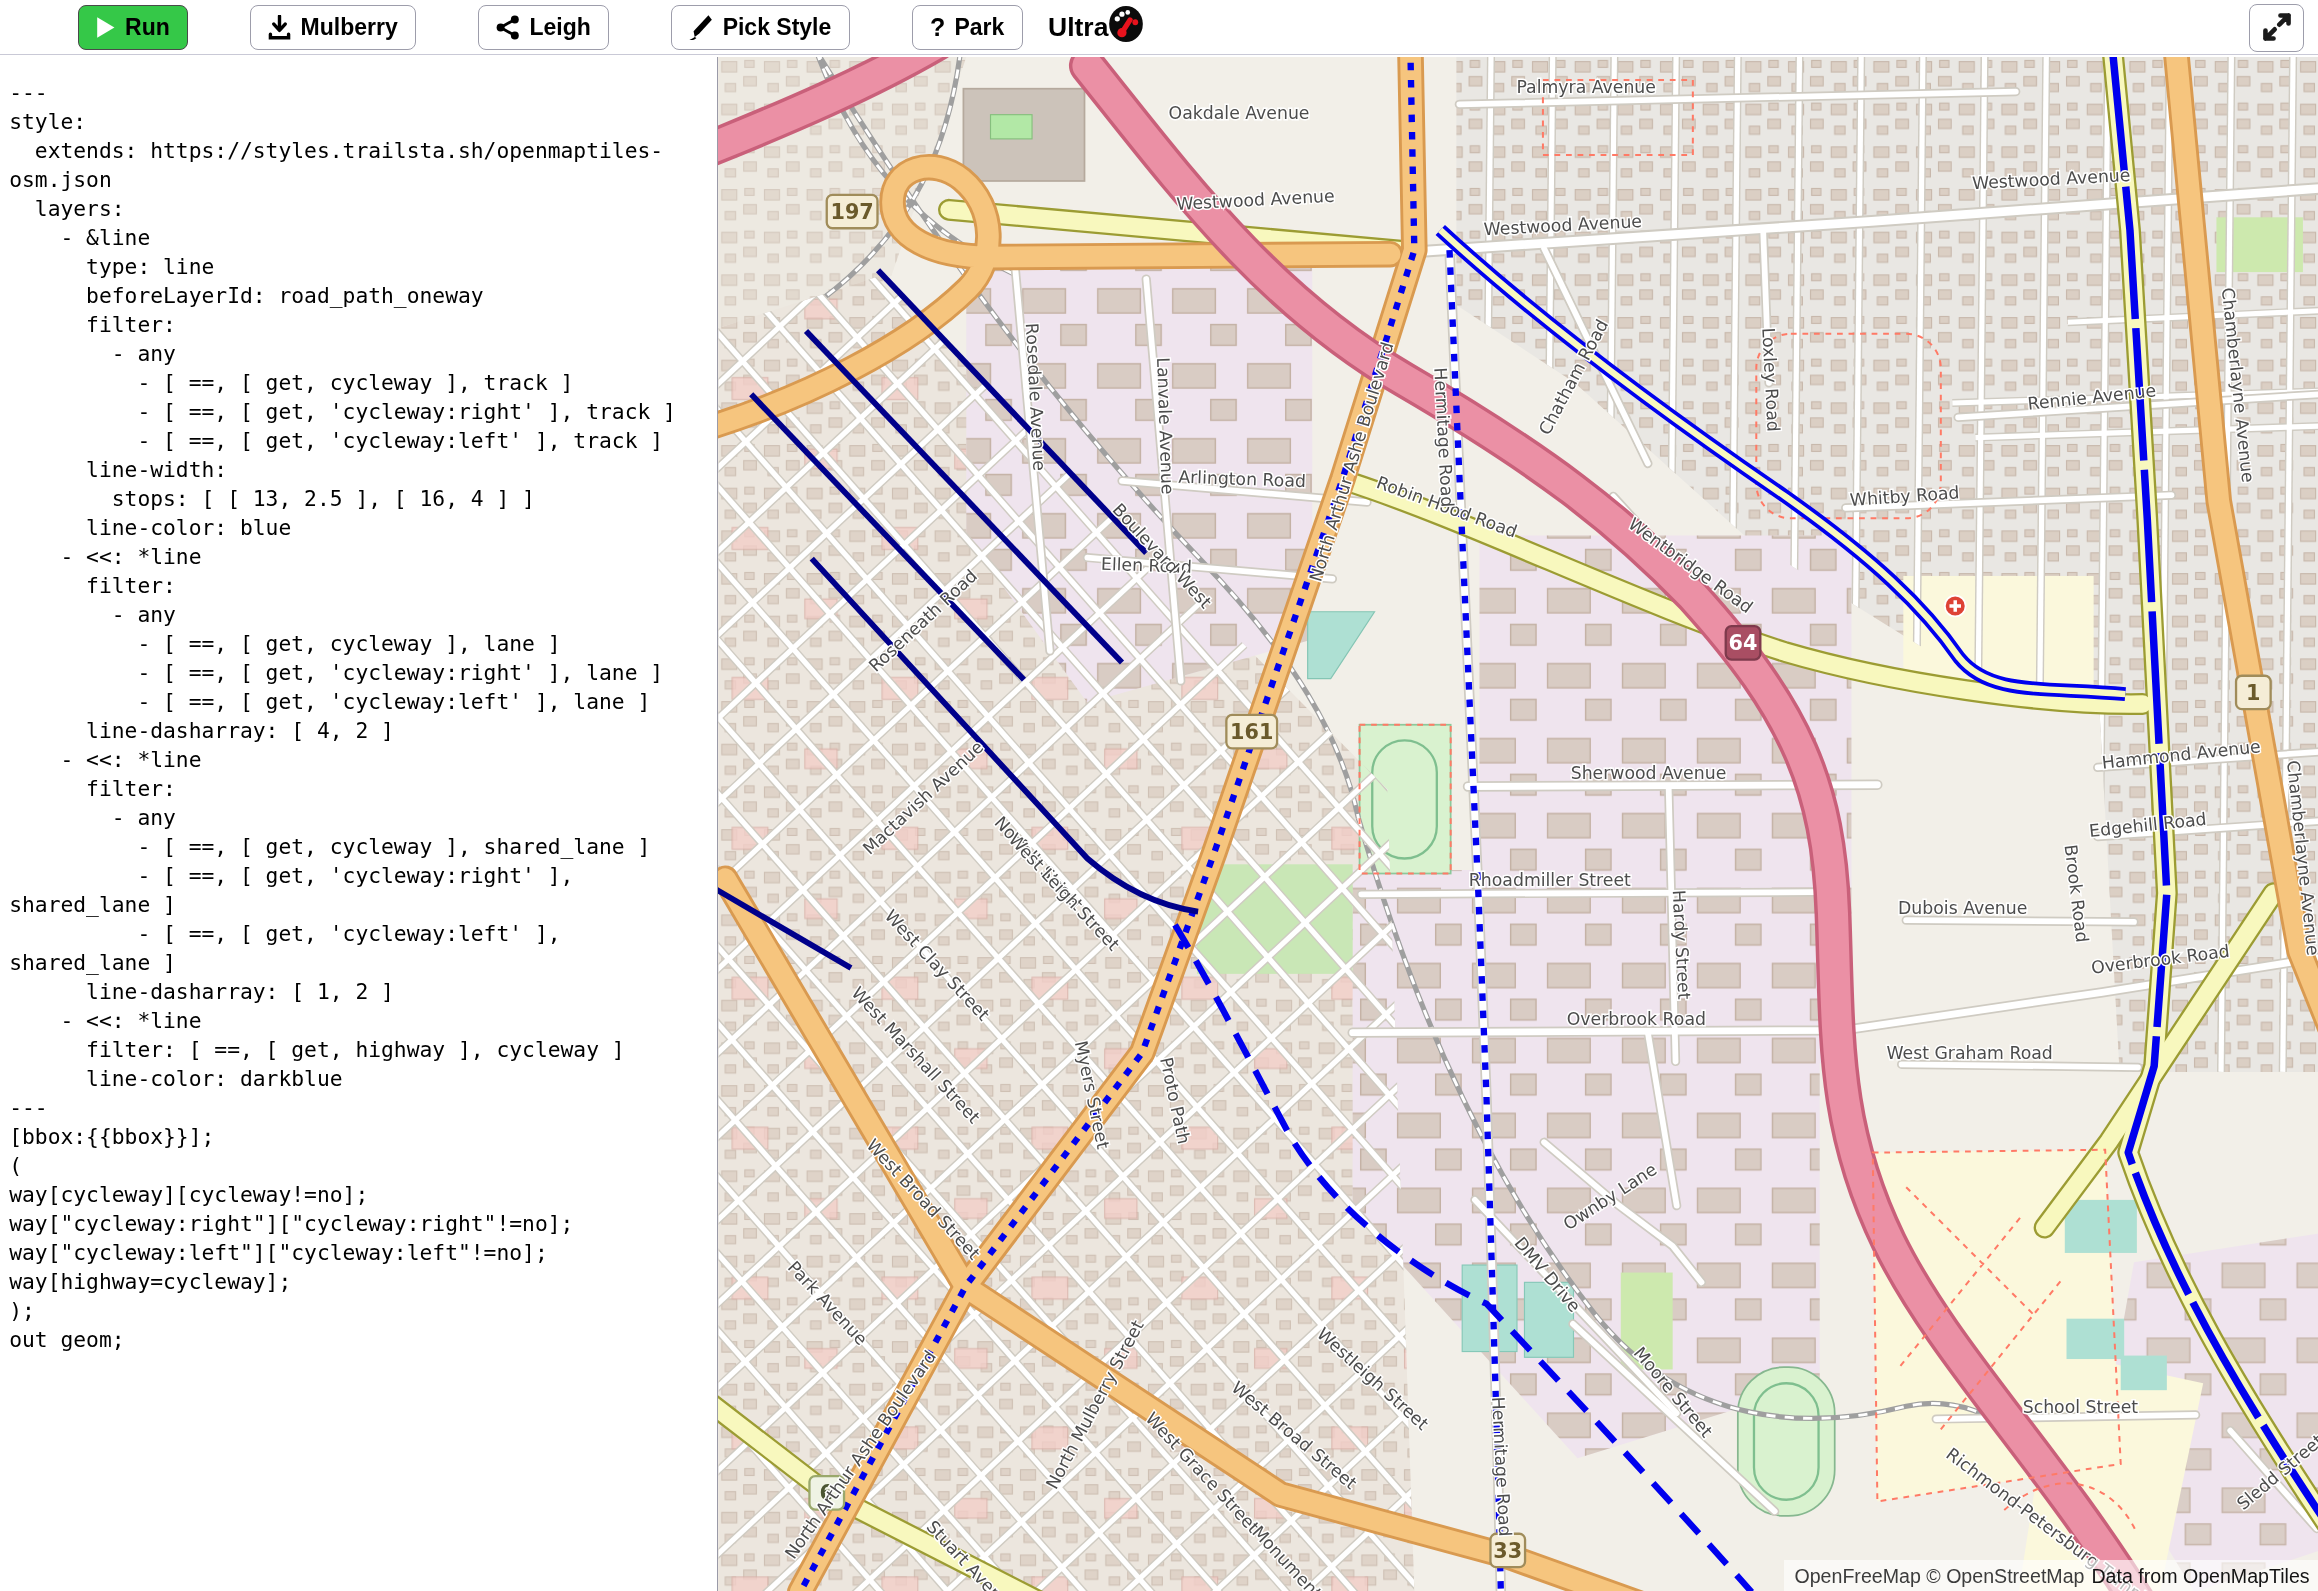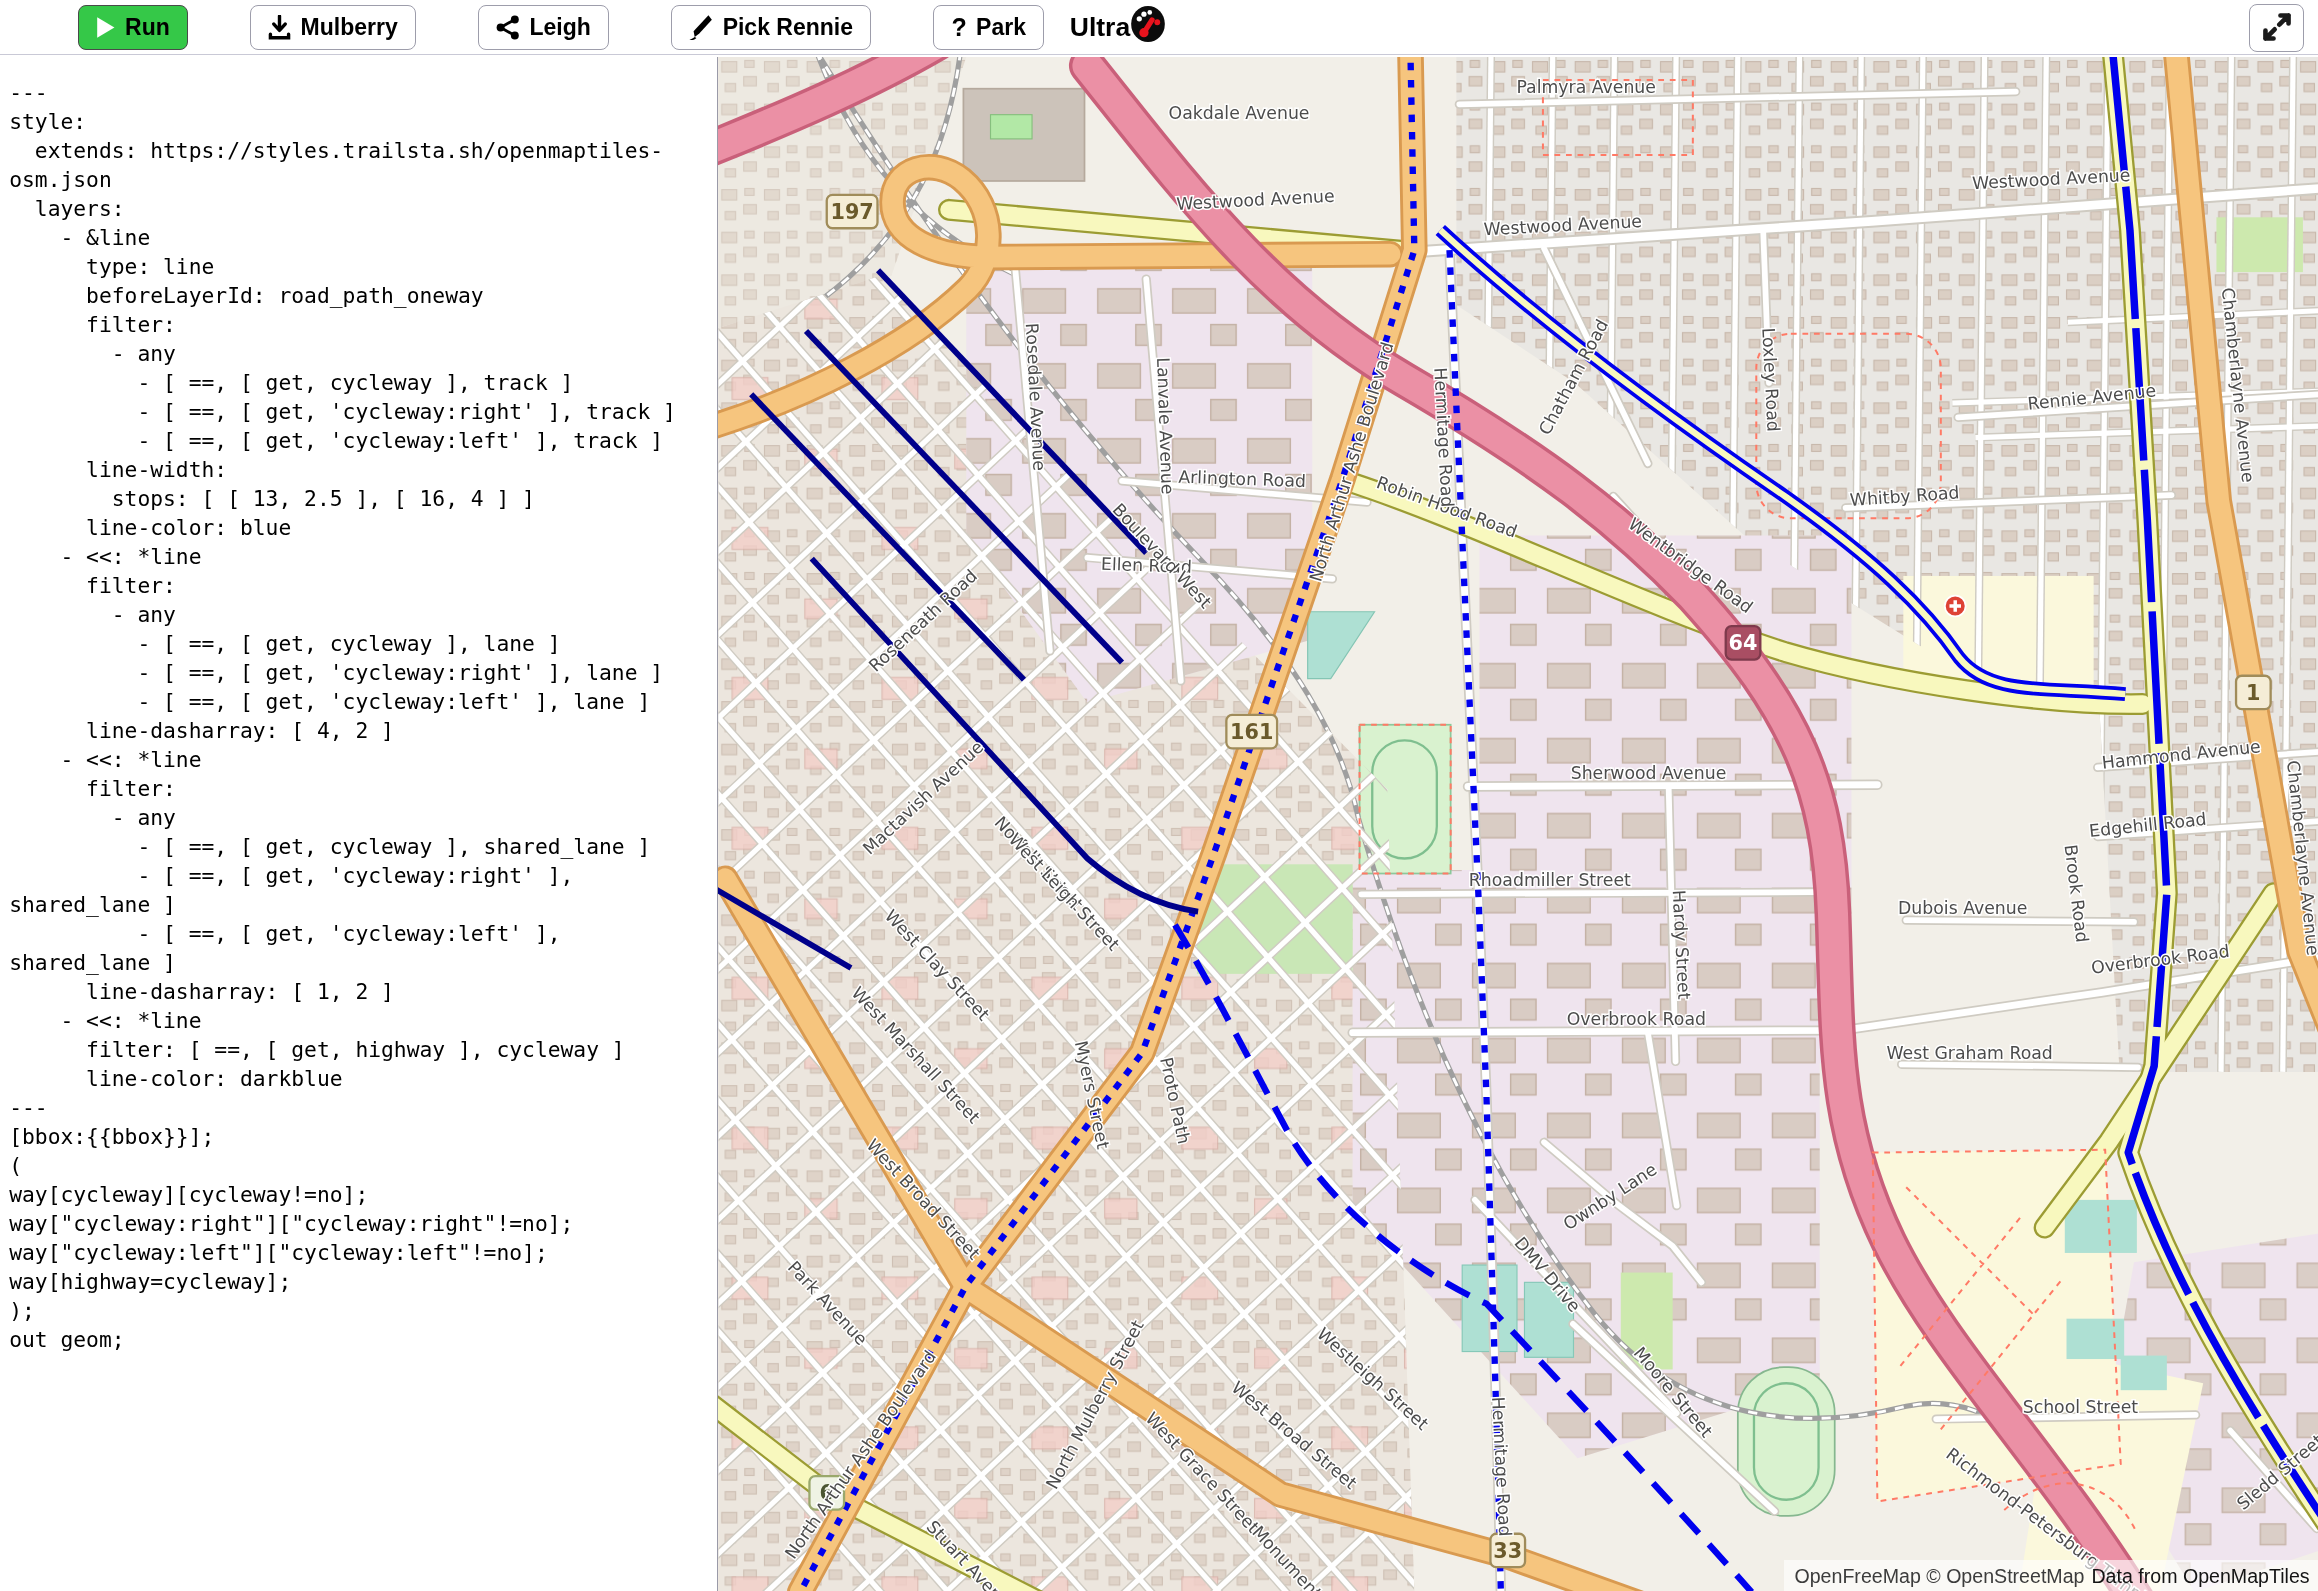--- a/index.html
+++ b/index.html
@@ -67,21 +67,21 @@
     </span>
     <span>Leigh</span>
   </button>
   <button class="btn">
     <span class="ic">
       <svg width="24" height="26.5" viewBox="0 0 42 46">
           <path d="M34 2 L40 10 L18 34 L10 40 L8 30 Z" fill="#000"></path>
           <path d="M10 40 C4 44 2 44 0 46 C6 46 10 45 13 42 Z" fill="#000"></path>
         </svg>
     </span>
-    <span>Pick Rennie</span>
+    <span>Pick Style</span>
   </button>
   <button class="btn">
     <span class="ic" style="font-size:25px;font-weight:bold;">?</span>
     <span>Park</span>
   </button>
   <div class="brand">
     <span>Ultra</span>
     <span>
       <svg width="36" height="36" viewBox="0 0 62 62">
         <ellipse cx="31" cy="31" rx="29" ry="31" fill="#0b0b0b"></ellipse>

